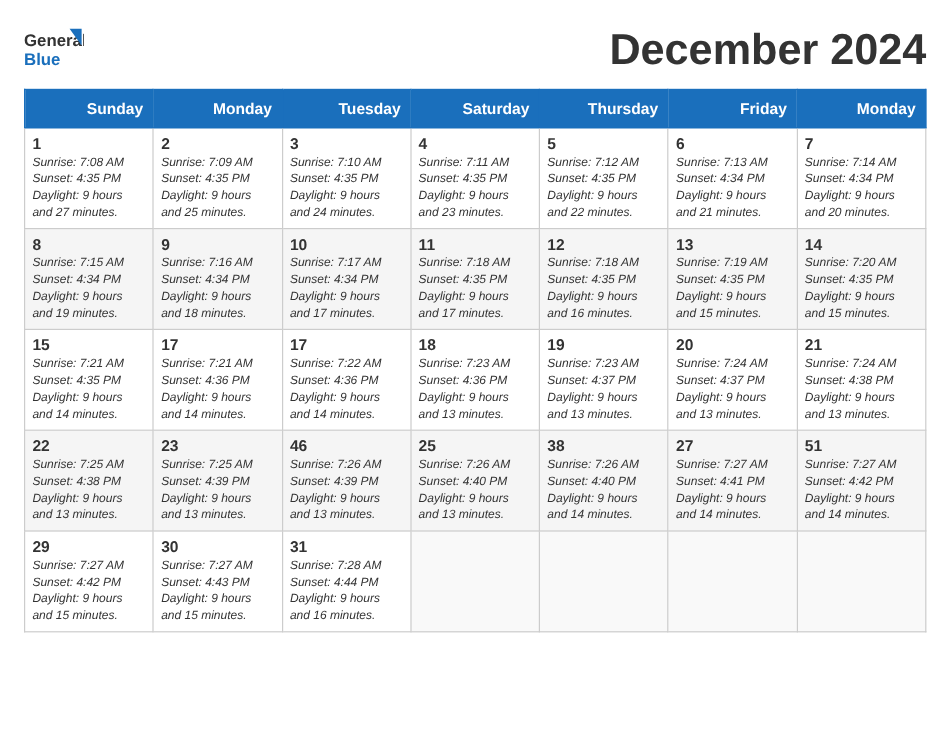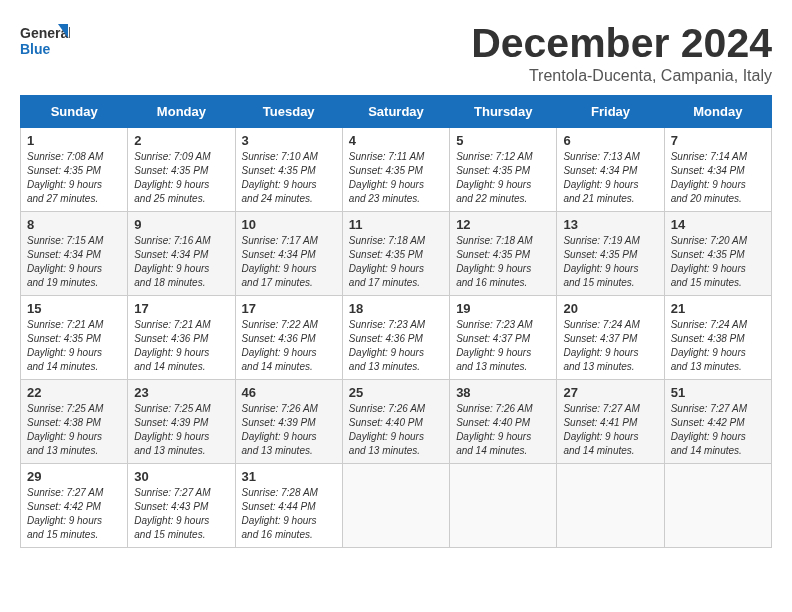--- a/index.html
+++ b/index.html
@@ -18,38 +18,38 @@
     }
     .logo {
       display: flex;
       align-items: center;
       gap: 4px;
     }
     .title-area {
       text-align: right;
     }
     .month-title {
-      font-size: 41px;
+      font-size: 36px;
       font-weight: bold;
       color: #333;
     }
     .location-title {
       font-size: 16px;
       color: #555;
     }
     .calendar-table {
       width: 100%;
       border-collapse: collapse;
       font-size: 11px;
     }
     .calendar-table th {
       background-color: #1a6fbc;
       color: #fff;
-      padding: 8px 18px;
-      text-align: center;
+      padding: 8px 8px;
+      text-align: right;
       font-size: 13px;
       font-weight: bold;
       border: 1px solid #1a6fbc;
     }
     .calendar-table td {
       border: 1px solid #ccc;
       padding: 5px 6px;
       vertical-align: top;
       height: 80px;
       width: calc(100% / 7);
@@ -84,21 +84,20 @@
 <div class="header-area">
   <div class="logo">
       <svg width="50" height="44" viewBox="0 0 50 44">
         <text x="0" y="18" font-size="14" font-weight="bold" fill="#333" font-family="Arial">General</text>
         <text x="0" y="34" font-size="14" font-weight="bold" fill="#1a6fbc" font-family="Arial">Blue</text>
         <polygon points="38,4 48,4 48,18" fill="#1a6fbc"></polygon>
       </svg>
     </div>
   <div class="title-area">
     <div class="month-title">December 2024</div>
-    <div class="location-title">Trentola-Ducenta, Campania, Italy</div>
   </div>
 </div>
 
 <table class="calendar-table">
   <thead>
     <tr>
       <th>Sunday</th>
       <th>Monday</th>
       <th>Tuesday</th>
       <th>Saturday</th>

